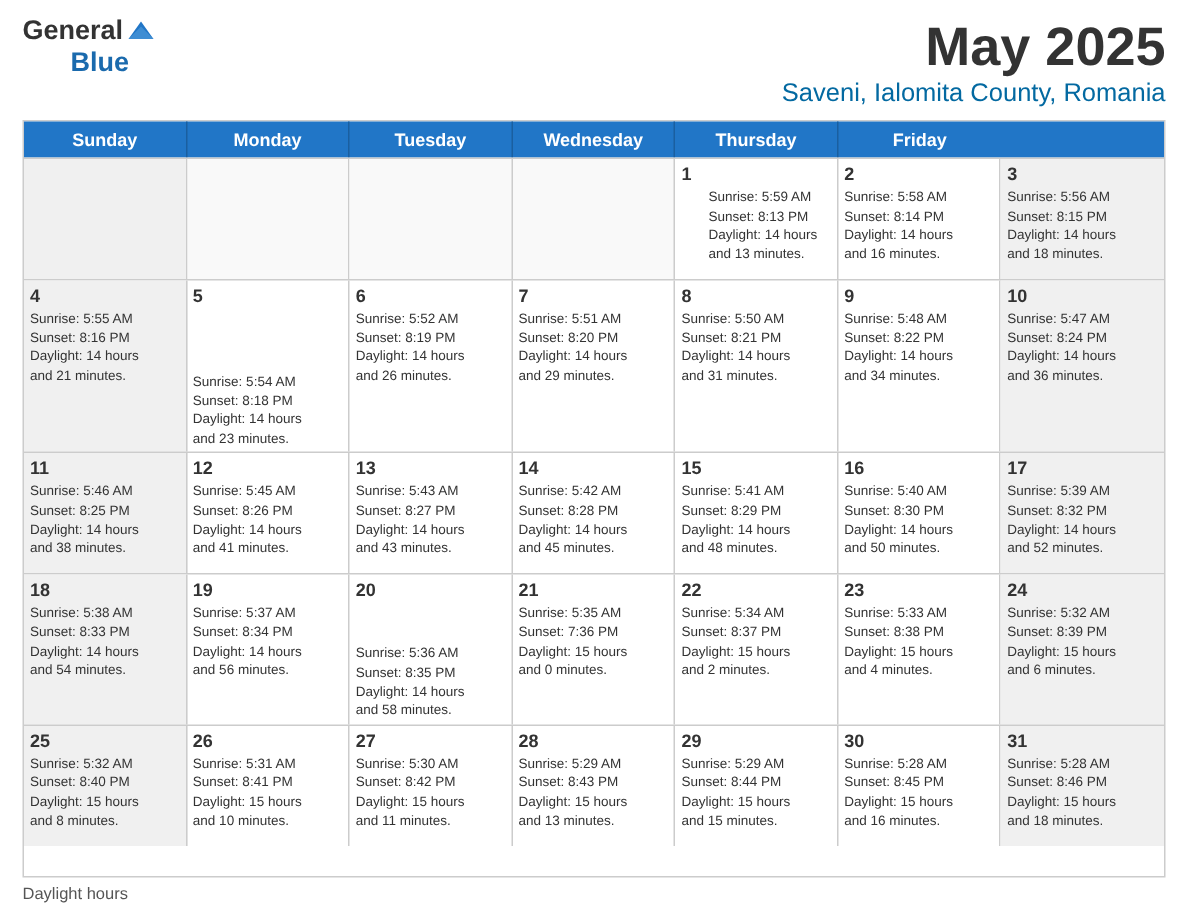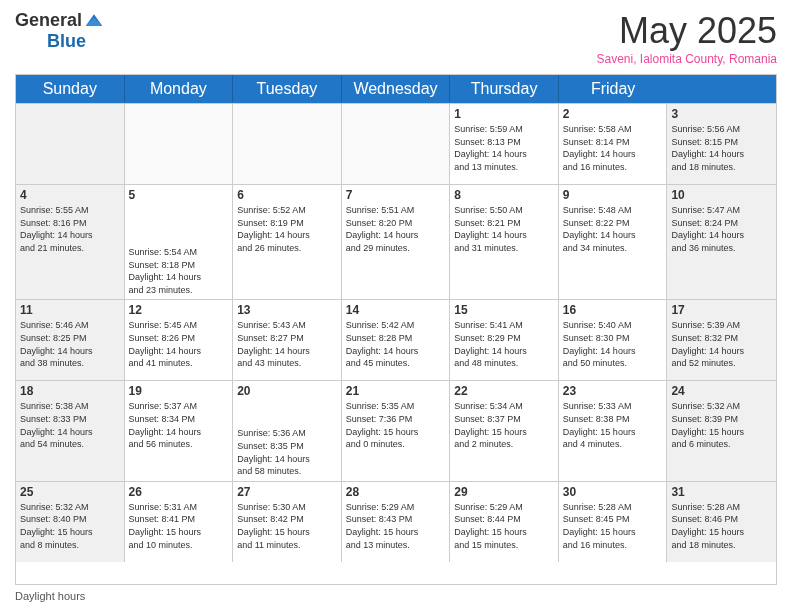--- a/index.html
+++ b/index.html
@@ -9,27 +9,27 @@
     
     .header { display: flex; justify-content: space-between; align-items: flex-start; margin-bottom: 8px; }
     
     .logo { display: flex; flex-direction: column; align-items: flex-start; }
     .logo-text { display: flex; align-items: center; }
     .logo-general { font-size: 18px; font-weight: bold; color: #333; }
     .logo-blue { font-size: 18px; font-weight: bold; color: #1a6aad; margin-left: 32px; }
     .logo-icon { width: 20px; height: 20px; margin-left: 2px; }
     
     .title-section { text-align: right; }
-    .main-title { font-size: 36px; font-weight: normal; color: #333; }
-    .subtitle { font-size: 12px; color: #ec4899; }
+    .main-title { font-size: 36px; font-weight: bold; color: #333; }
+    .subtitle { font-size: 17px; color: #0369a1; }
     
     .calendar { flex: 1; border: 1px solid #ccc; }
     
     .cal-header { display: grid; grid-template-columns: repeat(7, 1fr); background: #2176c7; }
-    .cal-header-cell { color: #fff; font-size: 16px; font-weight: normal; padding: 5px 4px; text-align: center; border-right: 1px solid #1a5fa0; }
+    .cal-header-cell { color: #fff; font-size: 12px; font-weight: bold; padding: 5px 4px; text-align: center; border-right: 1px solid #1a5fa0; }
     .cal-header-cell:last-child { border-right: none; }
     
     .cal-body { display: flex; flex-direction: column; flex: 1; }
     .cal-row { display: grid; grid-template-columns: repeat(7, 1fr); flex: 1; border-top: 1px solid #ccc; }
     
     .cal-cell { border-right: 1px solid #ccc; padding: 3px 4px; font-size: 9.5px; color: #333; vertical-align: top; min-height: 80px; }
     .cal-cell:last-child { border-right: none; }
     .cal-cell.empty { background: #f9f9f9; }
     .cal-cell.shaded { background: #f0f0f0; }
     
@@ -71,21 +71,21 @@
         <div class="cal-header-cell">Friday</div>
       </div>
     <div class="cal-body">
     <div class="cal-row">
           <div class="cal-cell shaded"></div>
           <div class="cal-cell empty"></div>
           <div class="cal-cell empty"></div>
           <div class="cal-cell empty"></div>
           <div class="cal-cell">
             <span class="day-num">1</span>
-            <div class="day-info" style="white-space: pre-line;">Sunrise: 5:59 AM
+            <div class="day-info" style="white-space: pre-line; margin-left: 18px;">Sunrise: 5:59 AM
 Sunset: 8:13 PM
 Daylight: 14 hours
 and 13 minutes.</div>
           </div>
           <div class="cal-cell">
             <span class="day-num">2</span>
             <div class="day-info" style="white-space: pre-line;">Sunrise: 5:58 AM
 Sunset: 8:14 PM
 Daylight: 14 hours
 and 16 minutes.</div>

